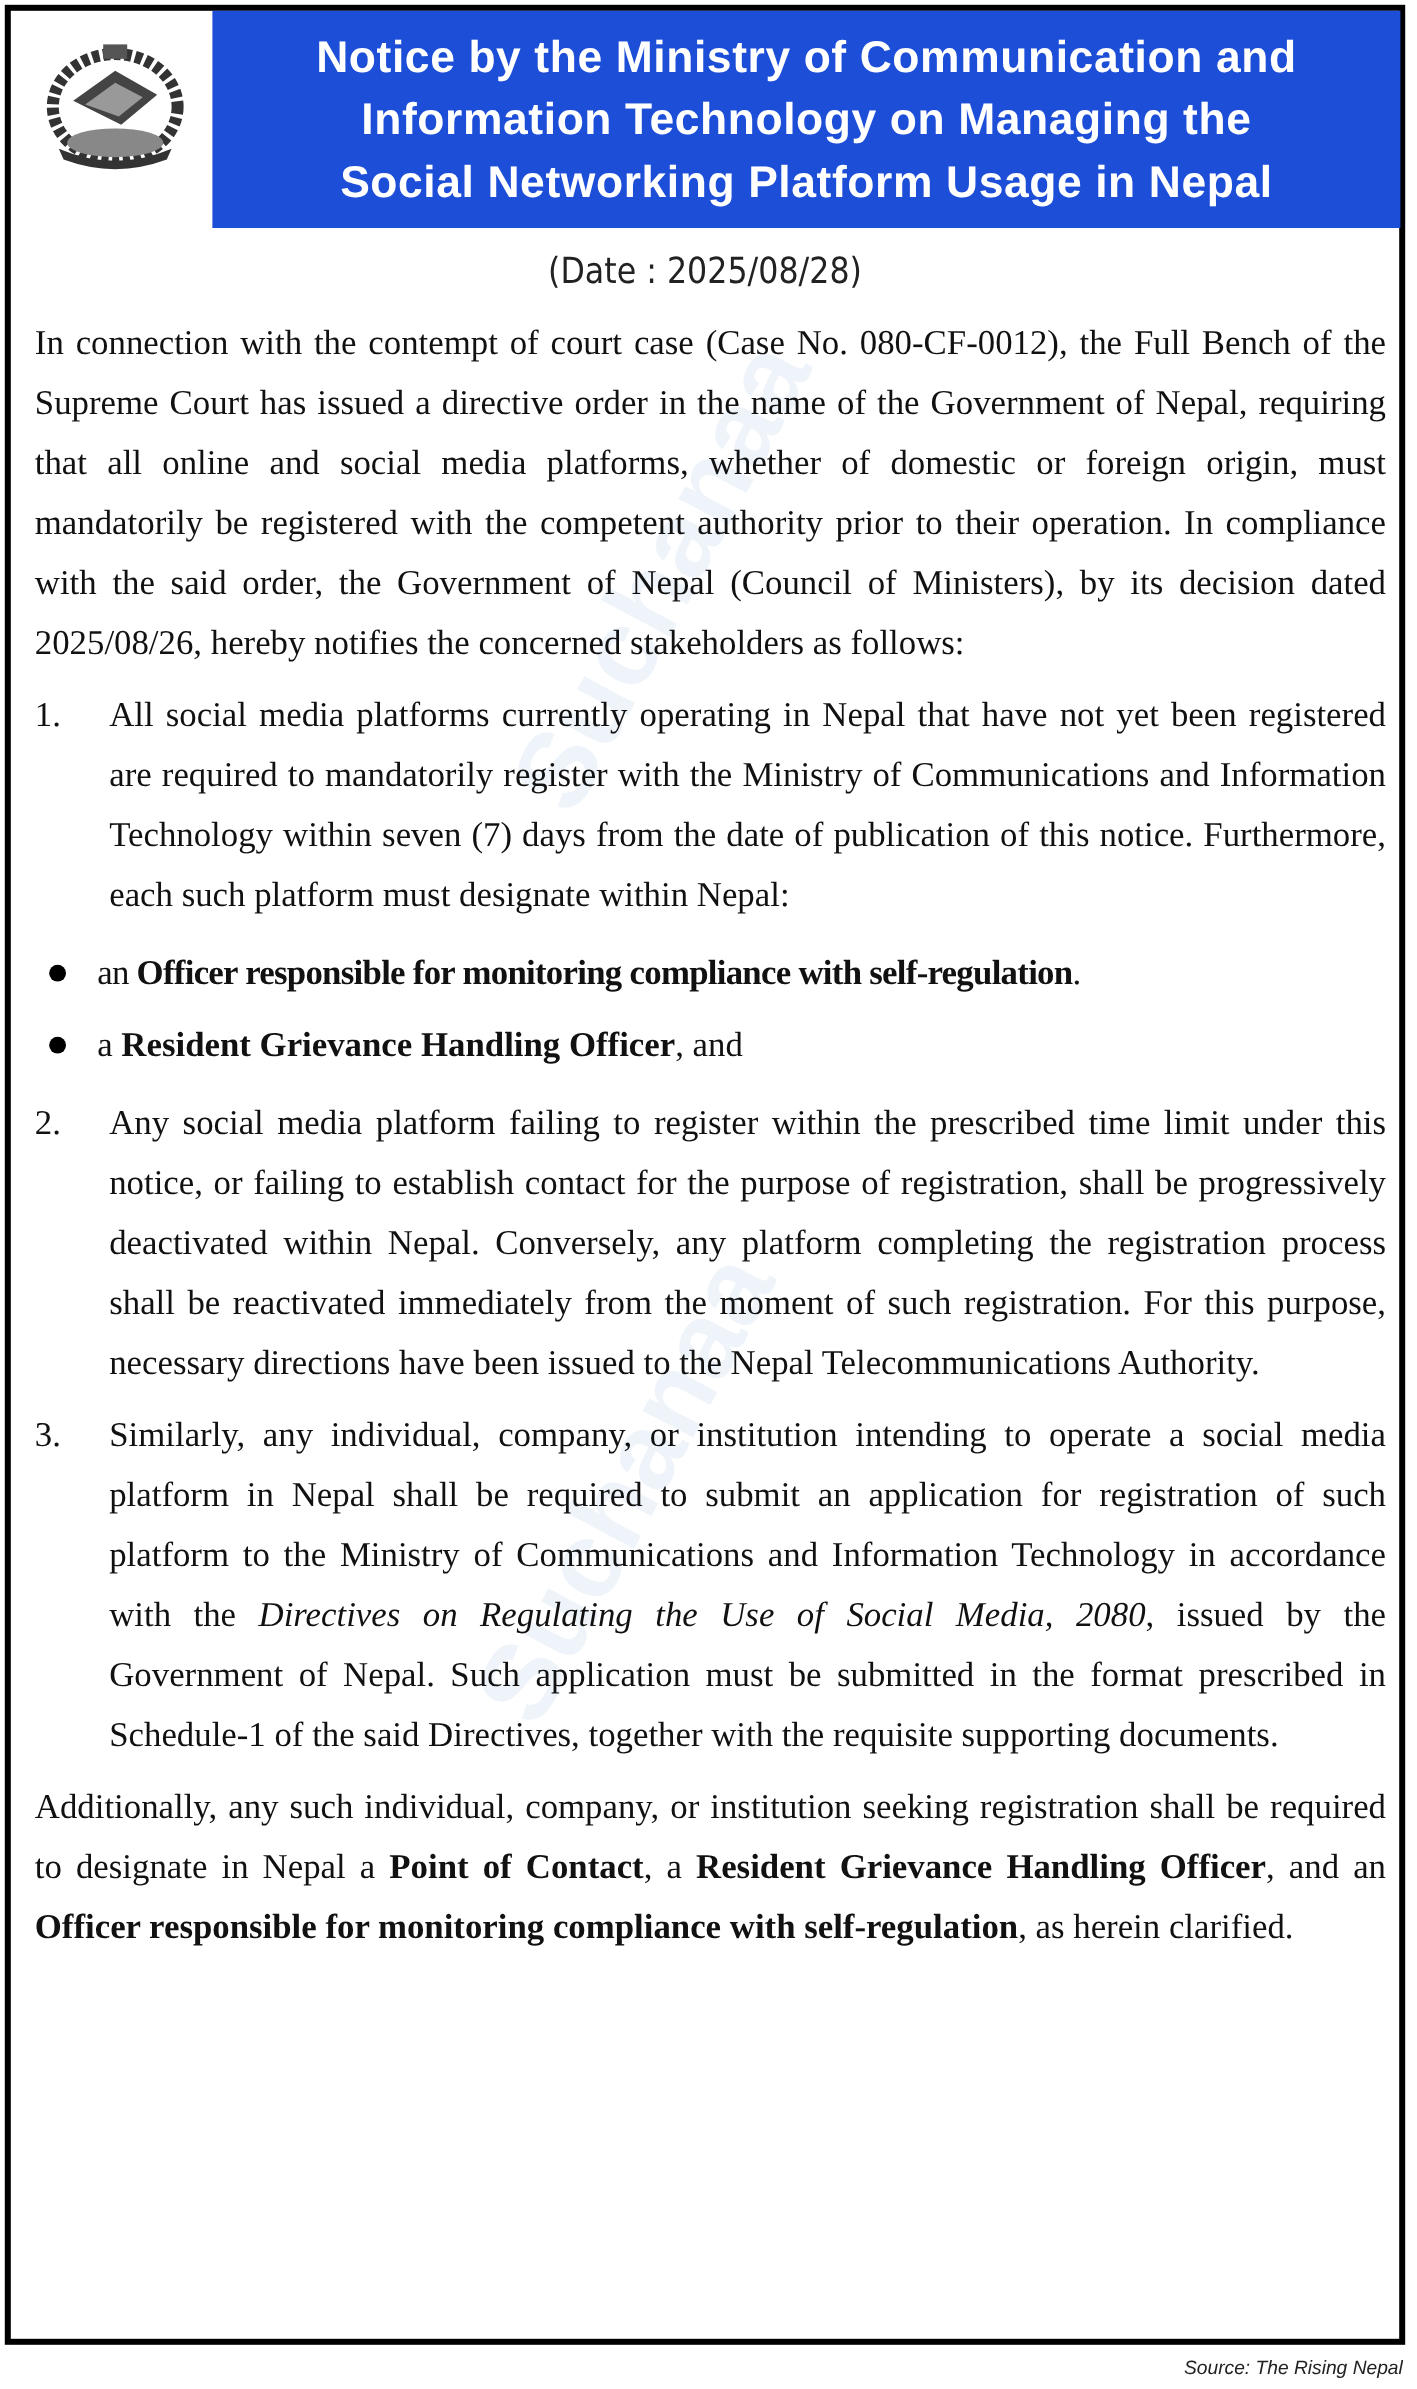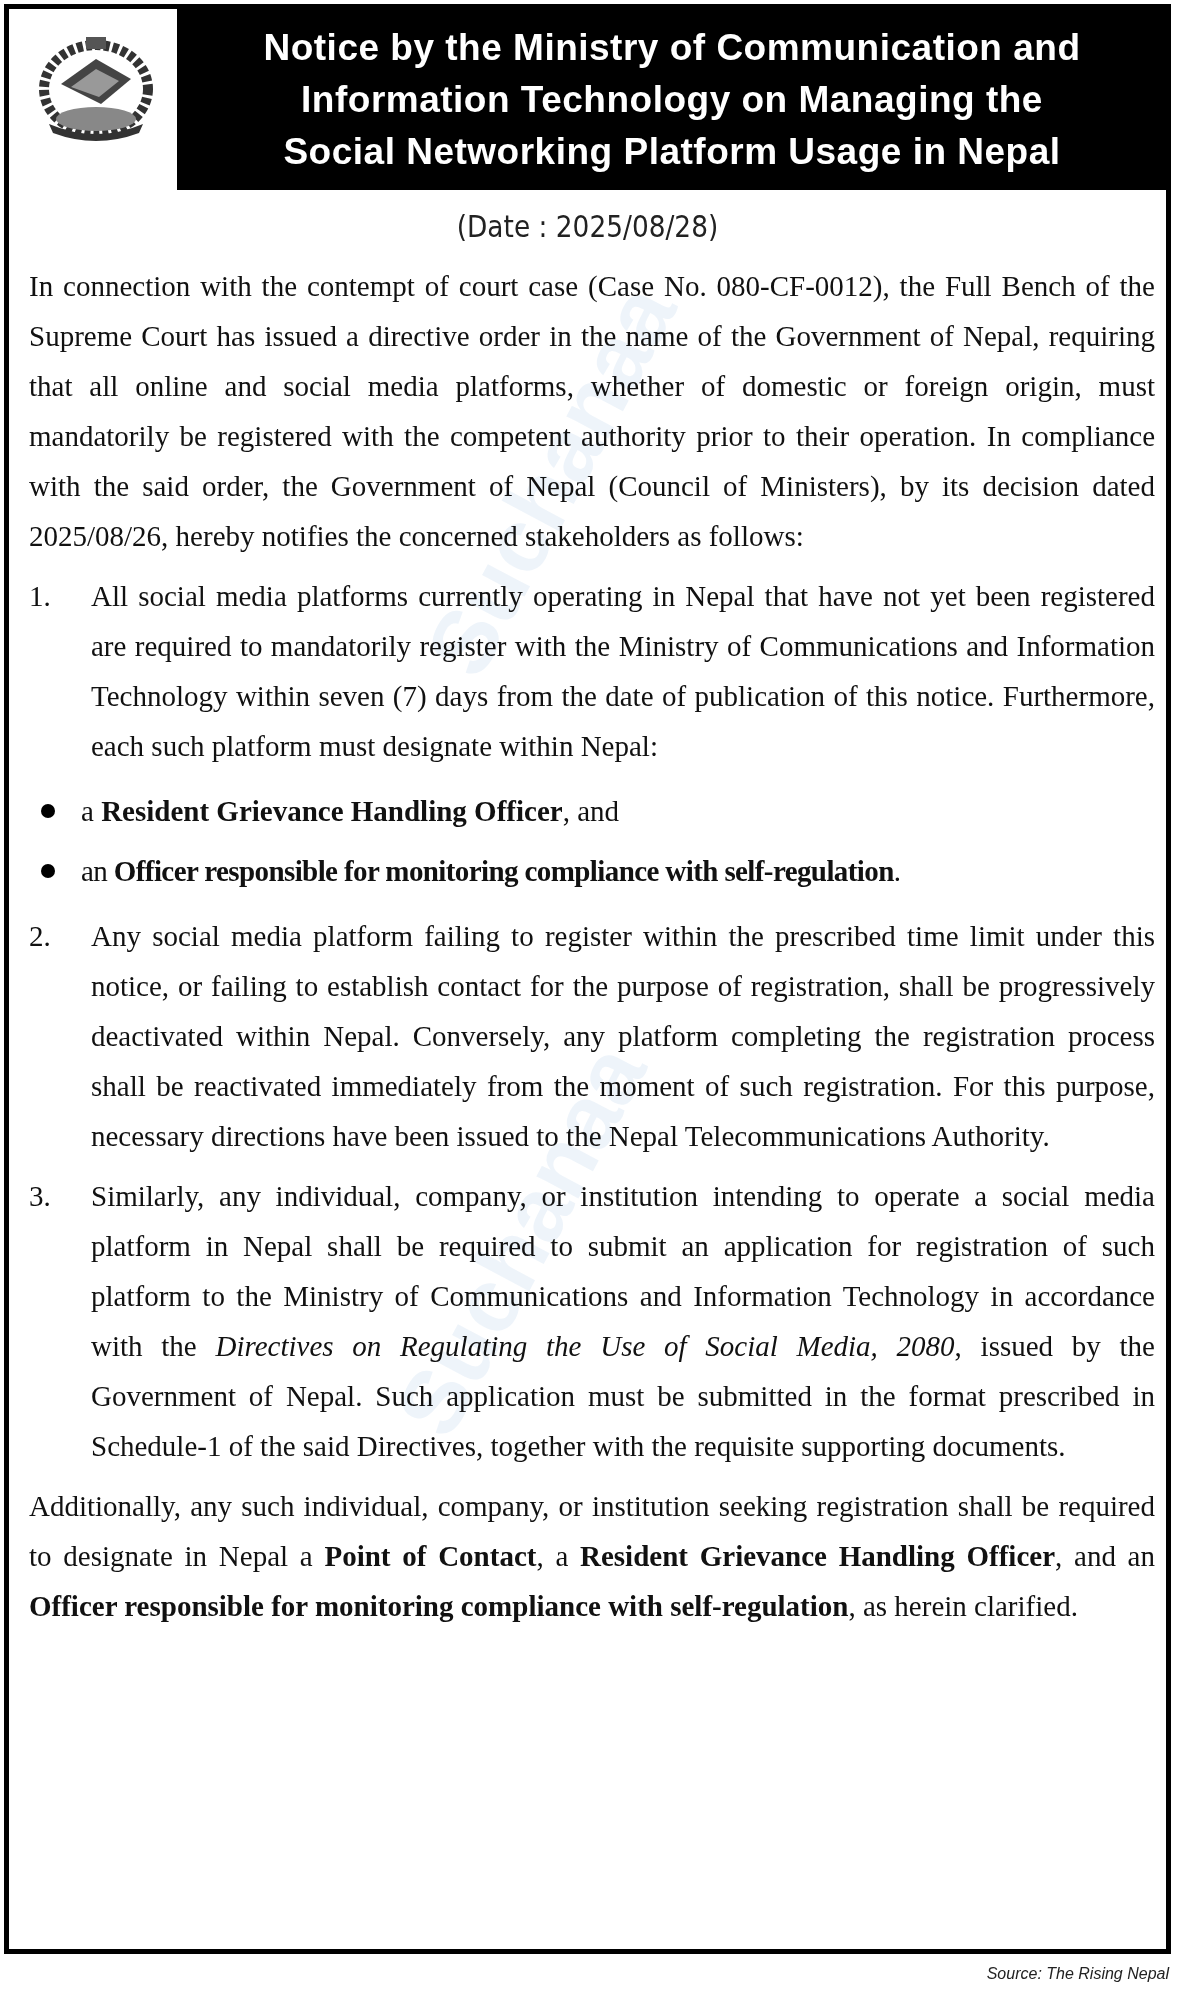--- a/index.html
+++ b/index.html
@@ -3,21 +3,21 @@
   <meta charset="utf-8">
   <style>
     html, body { margin: 0; padding: 0; background: #ffffff; }
     body { width: 1181px; height: 1991px; position: relative; overflow: hidden; }
     .frame {
       position: absolute; left: 4px; top: 4px; width: 1167px; height: 1950px;
       border: 5px solid #000; box-sizing: border-box; background: #fff;
     }
     .header-band {
       position: absolute; left: 168px; top: 0; width: 990px; height: 181px;
-      background: #000000; color: #fff;
+      background: #1d4ed8; color: #fff;
       display: flex; flex-direction: column; align-items: center; justify-content: center;
       font-family: "Liberation Sans", sans-serif; font-weight: bold;
       font-size: 37px; line-height: 52px; letter-spacing: 0.5px; text-align: center;
     }
     .emblem {
       position: absolute; left: 22px; top: 20px; width: 130px; height: 115px;
     }
     .date {
       position: absolute; left: 0; right: 0; top: 200px; text-align: center;
       font-family: "DejaVu Sans", sans-serif; font-size: 30px; color: #222;
@@ -78,25 +78,25 @@
 
     <div class="numbered">
       <div class="num">1.</div>
       <div class="ntext">
         <div>All social media platforms currently operating in Nepal that have not yet been registered are required to mandatorily register with the Ministry of Communications and Information Technology within seven (7) days from the date of publication of this notice. Furthermore, each such platform must designate within Nepal:</div>
       </div>
     </div>
     <ul class="bullets">
       <li>
         <span class="dot"></span>
-        <span><span>a </span><span class="b">Resident Grievance Handling Officer</span><span>, and</span></span>
+        <span style="letter-spacing:-0.6px"><span>an </span><span class="b">Officer responsible for monitoring compliance with self-regulation</span><span>.</span></span>
       </li>
       <li>
         <span class="dot"></span>
-        <span style="letter-spacing:-0.6px"><span>an </span><span class="b">Officer responsible for monitoring compliance with self-regulation</span><span>.</span></span>
+        <span><span>a </span><span class="b">Resident Grievance Handling Officer</span><span>, and</span></span>
       </li>
     </ul>
 
     <div class="numbered">
       <div class="num">2.</div>
       <div class="ntext">Any social media platform failing to register within the prescribed time limit under this notice, or failing to establish contact for the purpose of registration, shall be progressively deactivated within Nepal. Conversely, any platform completing the registration process shall be reactivated immediately from the moment of such registration. For this purpose, necessary directions have been issued to the Nepal Telecommunications Authority.</div>
     </div>
     <div class="gap"></div>
 
     <div class="numbered">

